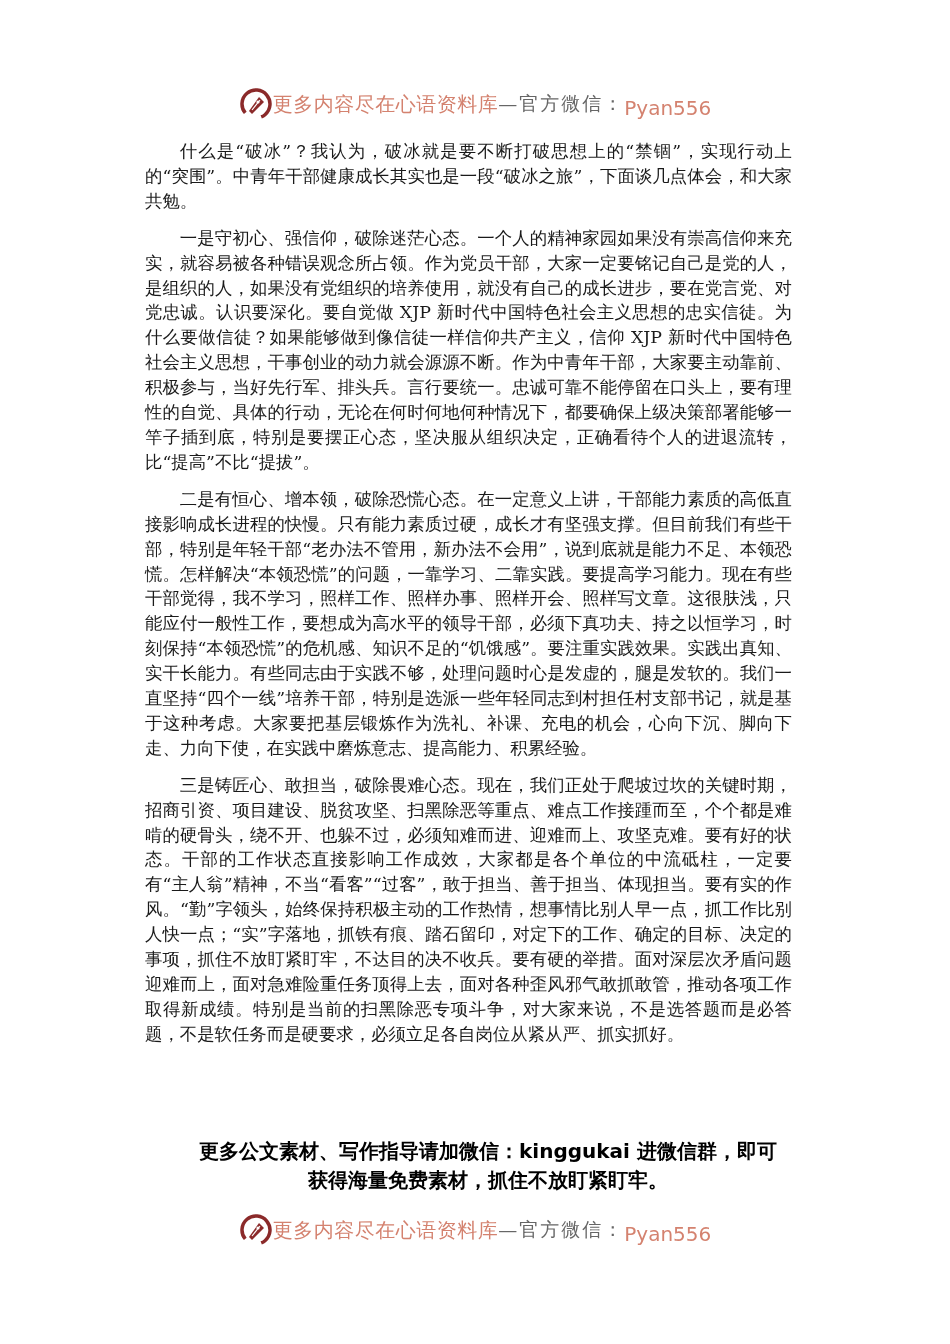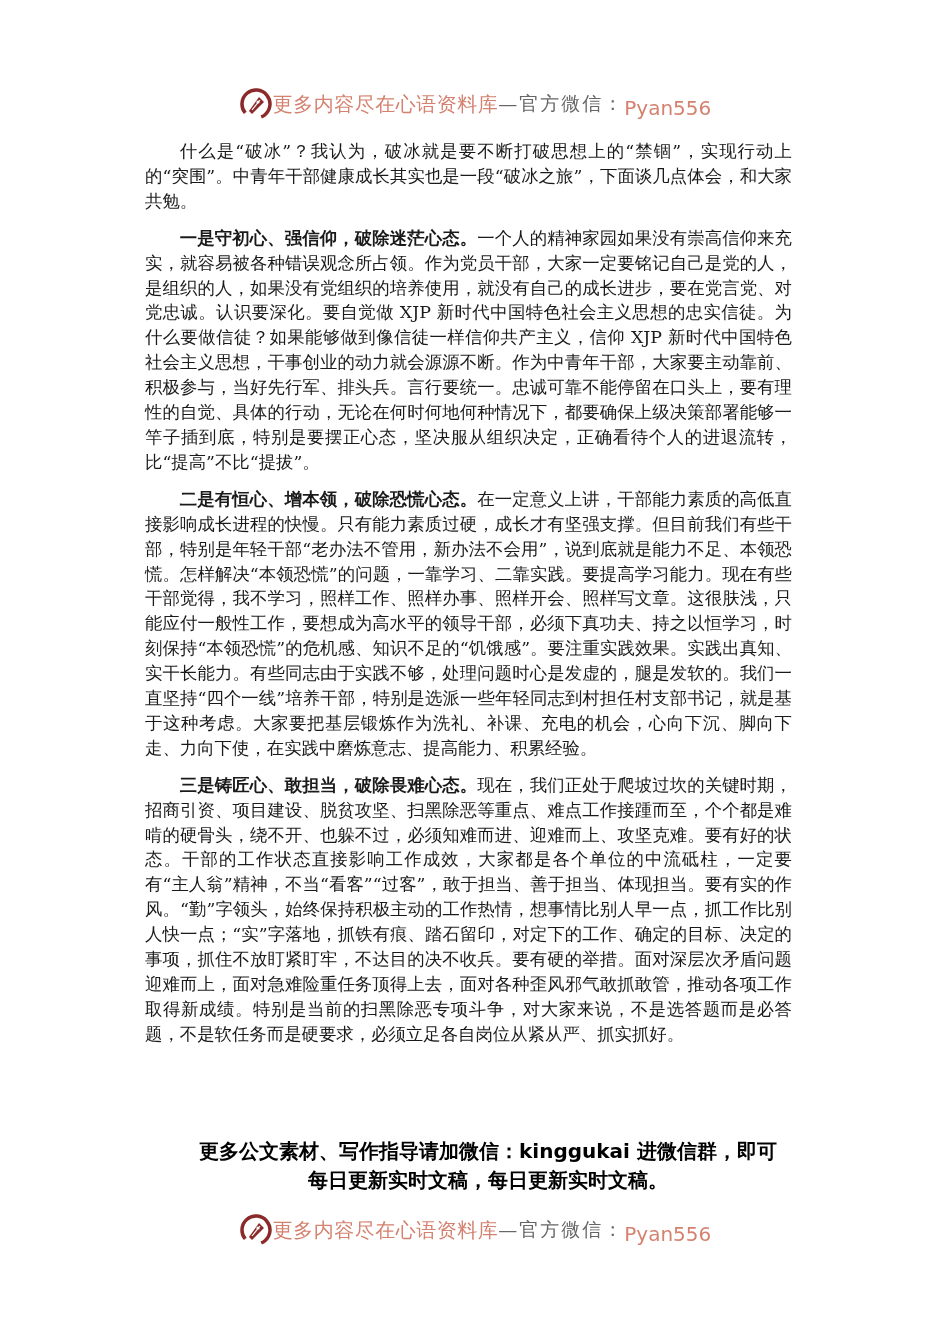--- a/index.html
+++ b/index.html
@@ -60,21 +60,21 @@
       line-height: 24.9px;
       text-align: justify;
       text-justify: inter-character;
     }
     .para {
       margin: 0 13px 12px 0;
       text-indent: 2em;
     }
     .para strong {
       font-family: "DejaVu Sans", "Liberation Sans", sans-serif;
-      font-weight: bold;
+      font-weight: normal;
     }
     .promo {
       position: absolute;
       left: 153px;
       top: 1137px;
       width: 670px;
       text-align: center;
       font-family: "DejaVu Sans", "Liberation Sans", sans-serif;
       font-weight: bold;
       font-size: 20px;
@@ -112,21 +112,21 @@
   <p class="para">
     <strong>二是有恒心、增本领，破除恐慌心态。</strong><span>在一定意义上讲，干部能力素质的高低直接影响成长进程的快慢。只有能力素质过硬，成长才有坚强支撑。但目前我们有些干部，特别是年轻干部“老办法不管用，新办法不会用”，说到底就是能力不足、本领恐慌。怎样解决“本领恐慌”的问题，一靠学习、二靠实践。要提高学习能力。现在有些干部觉得，我不学习，照样工作、照样办事、照样开会、照样写文章。这很肤浅，只能应付一般性工作，要想成为高水平的领导干部，必须下真功夫、持之以恒学习，时刻保持“本领恐慌”的危机感、知识不足的“饥饿感”。要注重实践效果。实践出真知、实干长能力。有些同志由于实践不够，处理问题时心是发虚的，腿是发软的。我们一直坚持“四个一线”培养干部，特别是选派一些年轻同志到村担任村支部书记，就是基于这种考虑。大家要把基层锻炼作为洗礼、补课、充电的机会，心向下沉、脚向下走、力向下使，在实践中磨炼意志、提高能力、积累经验。</span>
   </p>
   <p class="para">
     <strong>三是铸匠心、敢担当，破除畏难心态。</strong><span>现在，我们正处于爬坡过坎的关键时期，招商引资、项目建设、脱贫攻坚、扫黑除恶等重点、难点工作接踵而至，个个都是难啃的硬骨头，绕不开、也躲不过，必须知难而进、迎难而上、攻坚克难。要有好的状态。干部的工作状态直接影响工作成效，大家都是各个单位的中流砥柱，一定要有“主人翁”精神，不当“看客”“过客”，敢于担当、善于担当、体现担当。要有实的作风。“勤”字领头，始终保持积极主动的工作热情，想事情比别人早一点，抓工作比别人快一点；“实”字落地，抓铁有痕、踏石留印，对定下的工作、确定的目标、决定的事项，抓住不放盯紧盯牢，不达目的决不收兵。要有硬的举措。面对深层次矛盾问题迎难而上，面对急难险重任务顶得上去，面对各种歪风邪气敢抓敢管，推动各项工作取得新成绩。特别是当前的扫黑除恶专项斗争，对大家来说，不是选答题而是必答题，不是软任务而是硬要求，必须立足各自岗位从紧从严、抓实抓好。</span>
   </p>
 </div>
 
 <div class="promo">
   <div>更多公文素材、写作指导请加微信：kinggukai 进微信群，即可</div>
-  <div>每日更新实时文稿，每日更新实时文稿。</div>
+  <div>获得海量免费素材，抓住不放盯紧盯牢。</div>
 </div>
 
 <div class="banner" style="top:1210px;">
   <div class="banner-inner">
     <span class="logo">
       <svg width="34" height="34" viewBox="0 0 34 34">
         <circle cx="17" cy="17" r="14" fill="none" stroke="#8b2a2a" stroke-width="3.5" stroke-dasharray="70 18" transform="rotate(140 17 17)"></circle>
         <path d="M10 24 L20 10 L25 15 L13 27 Z" fill="#8b2a2a"></path>
         <path d="M13 23 L21 13" stroke="#ffffff" stroke-width="1.2"></path>
         <circle cx="19" cy="15" r="1.6" fill="#ffffff"></circle>

